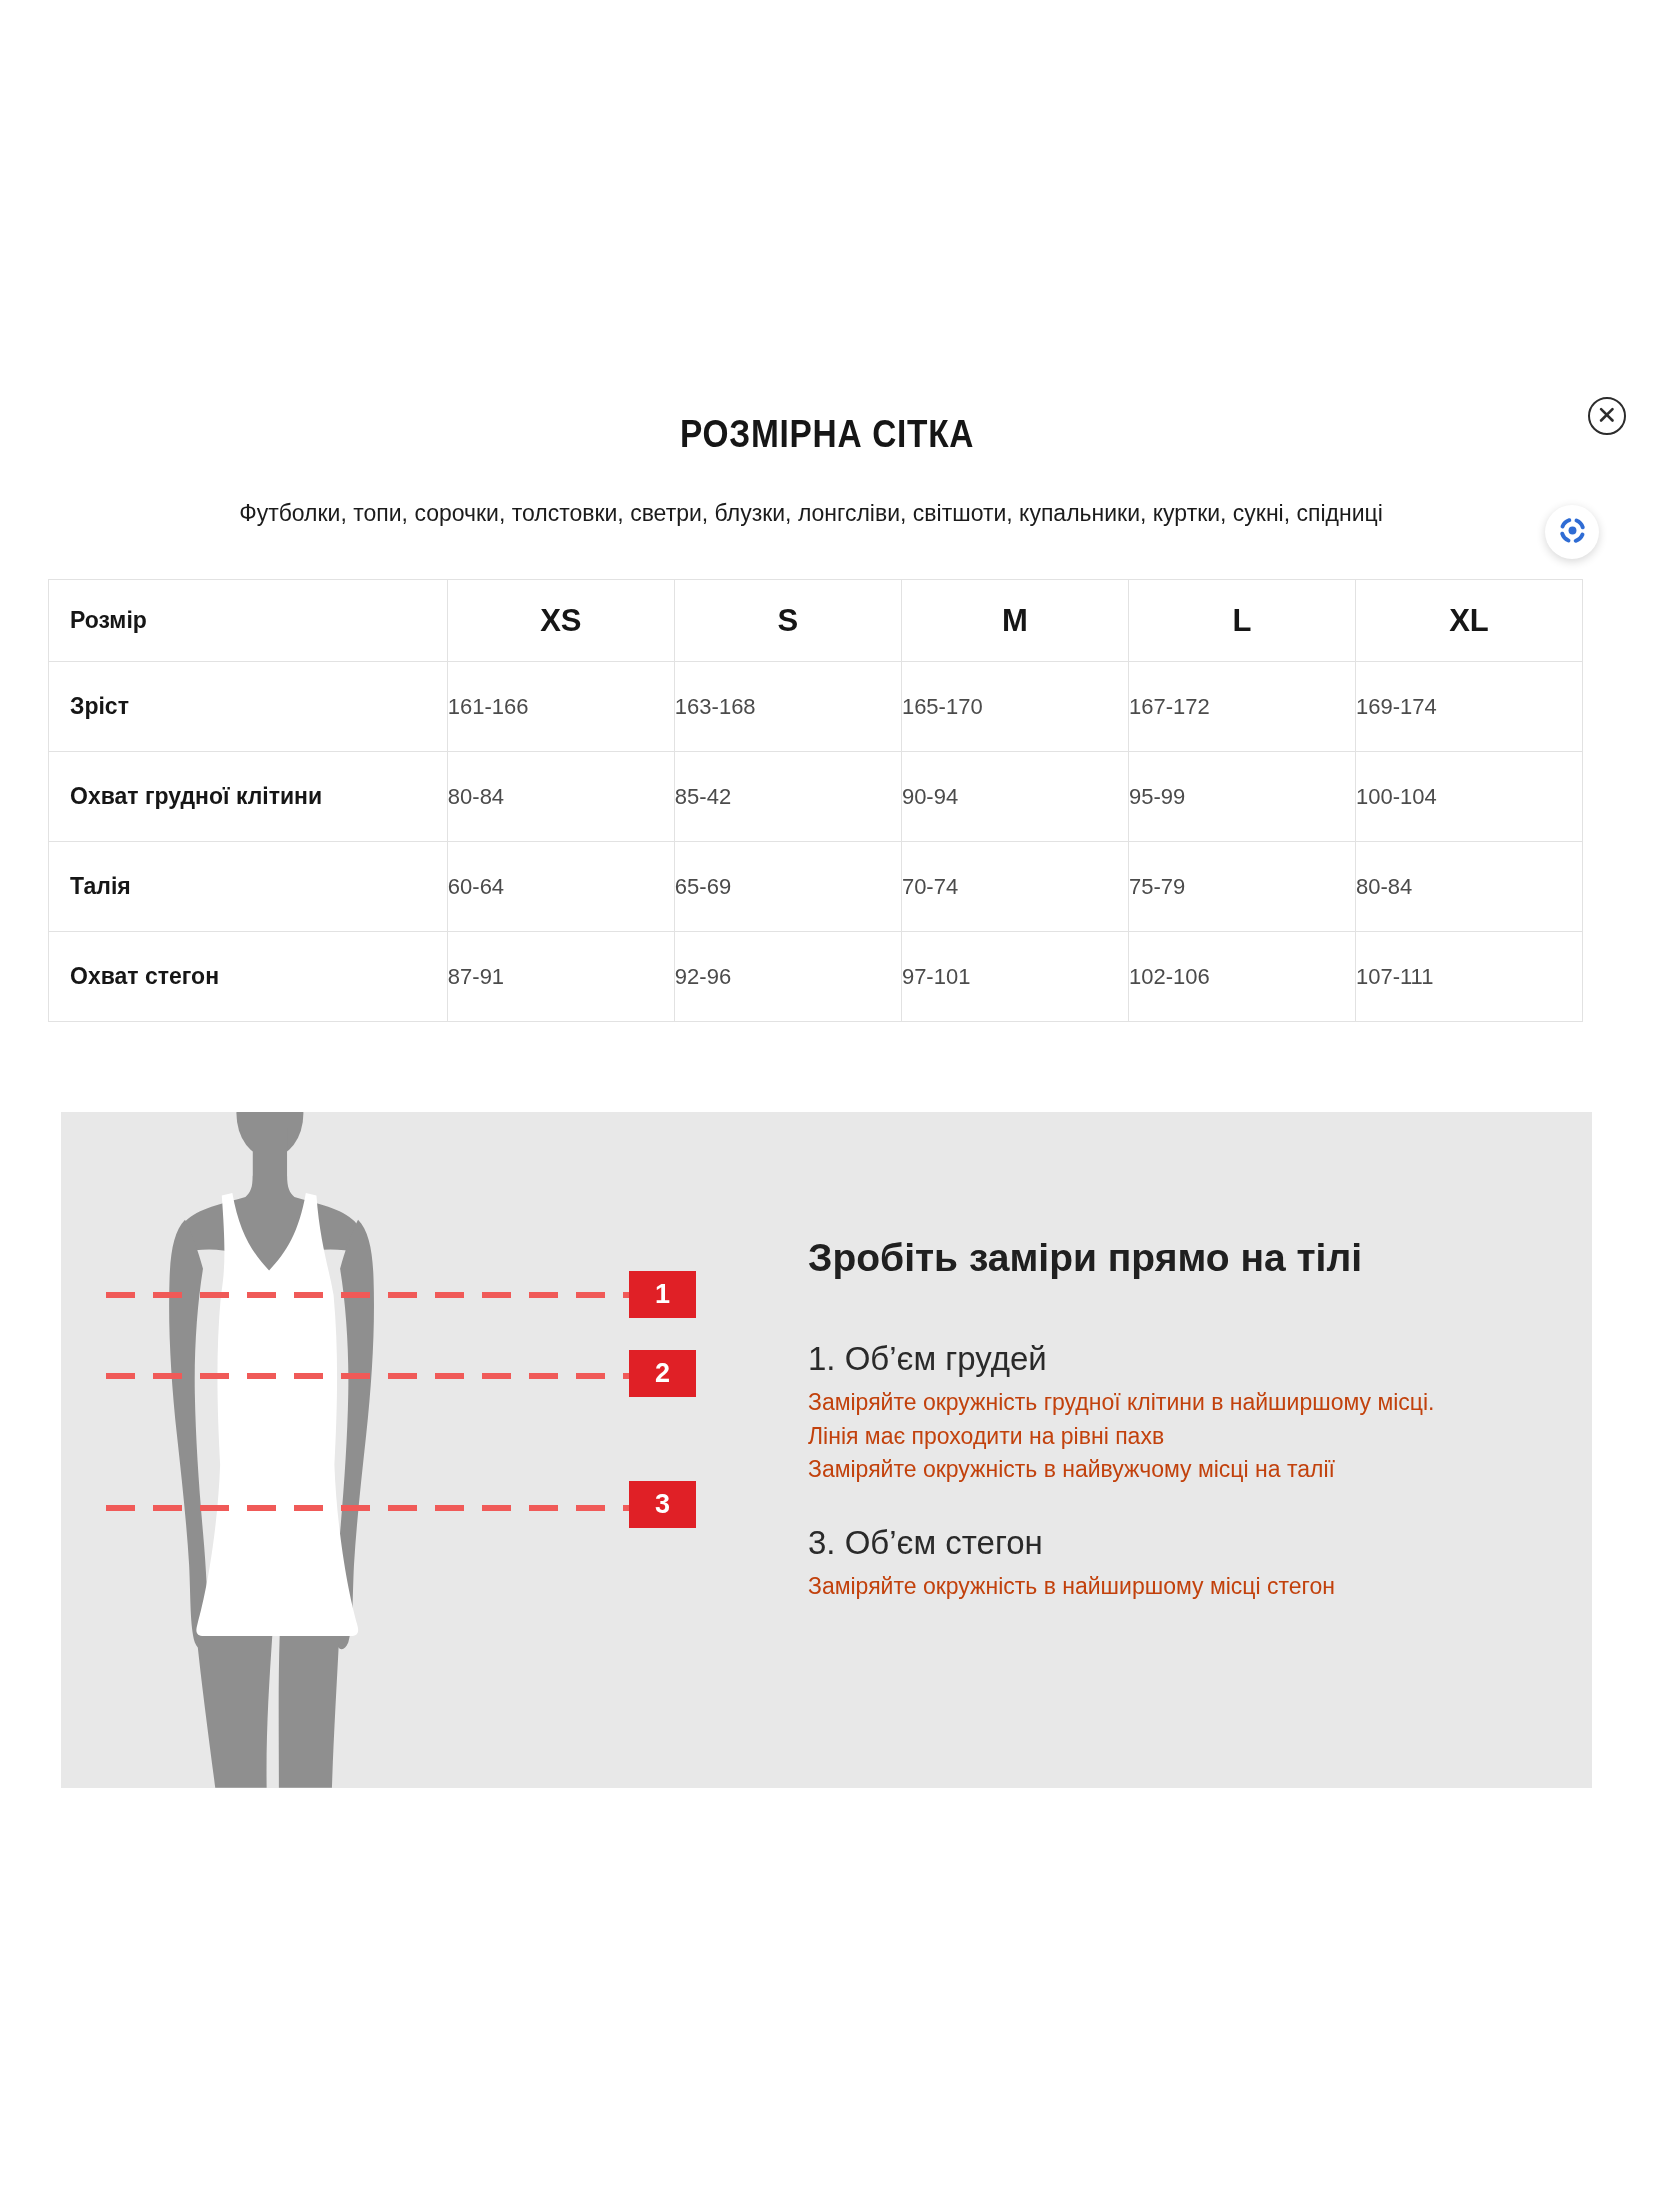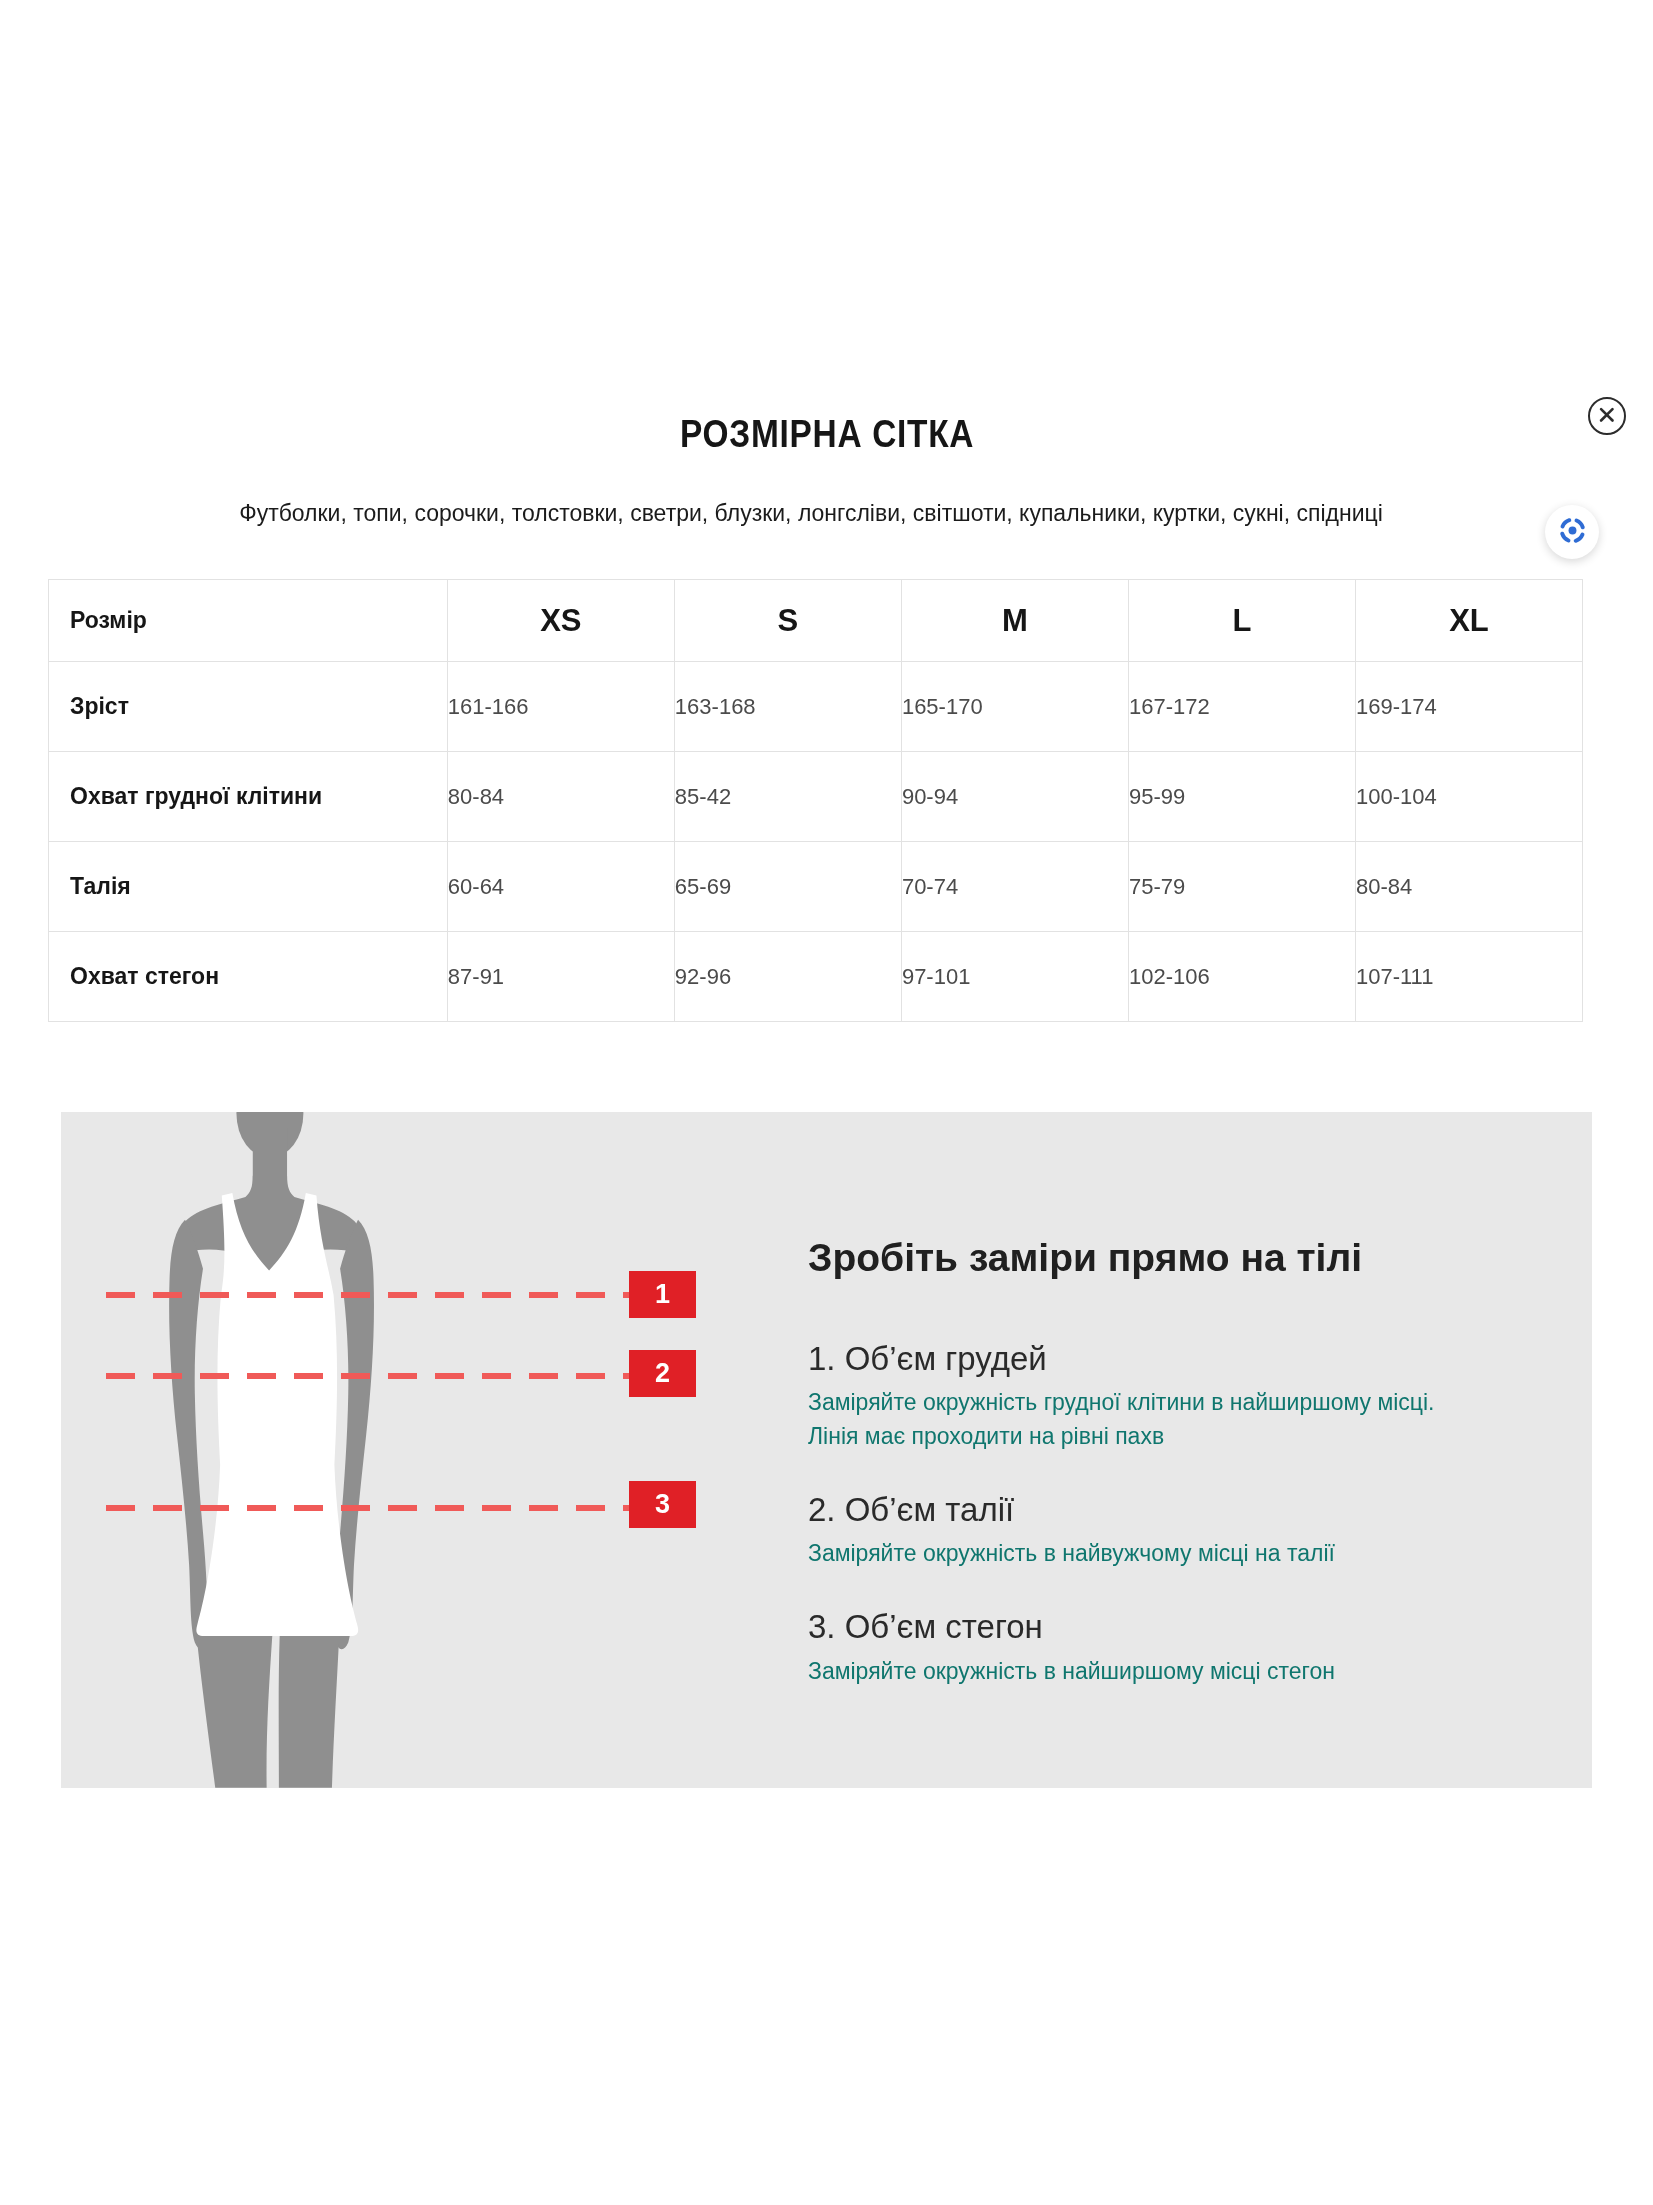--- a/index.html
+++ b/index.html
@@ -42,21 +42,21 @@
   .dash-1 { top:180px; } .dash-2 { top:261px; } .dash-3 { top:393px; }
   .marker { position:absolute; left:568px; width:67px; height:47px; background:#e02026;
     display:flex; align-items:center; justify-content:center;
     color:#ffffff; font-size:27px; font-weight:700; }
   .marker-1 { top:159px; } .marker-2 { top:238px; } .marker-3 { top:369px; }
 
   .guide { position:absolute; left:747px; top:124px; width:735px; }
   .guide-heading { font-size:39px; font-weight:700; color:#202020; margin:0 0 60px 0; }
   .guide-sec-title { font-size:33px; font-weight:500; color:#2a2a2a; margin:38px 0 8.2px 0; }
   .guide-sec-title.first { margin-top:0; }
-  .guide-text { font-size:23px; font-weight:400; color:#0f766e; line-height:1.45; white-space:pre-line; }
+  .guide-text { font-size:23px; font-weight:400; color:#c2410c; line-height:1.45; white-space:pre-line; }
 </style>
 </head>
 <body>
 
 <div class="stage">
 
   <h1 class="title"><span>РОЗМІРНА СІТКА</span></h1>
   <p class="subtitle">Футболки, топи, сорочки, толстовки, светри, блузки, лонгсліви, світшоти, купальники, куртки, сукні, спідниці</p>
 
   <button class="close-btn">
@@ -174,21 +174,20 @@
       <span>3</span>
     </div>
 
     <div class="guide">
       <h2 class="guide-heading">Зробіть заміри прямо на тілі</h2>
 
       <h3 class="guide-sec-title first">1. Об’єм грудей</h3>
       <p class="guide-text">Заміряйте окружність грудної клітини в найширшому місці.
 Лінія має проходити на рівні пахв</p>
 
-      <h3 class="guide-sec-title">2. Об’єм талії</h3>
       <p class="guide-text">Заміряйте окружність в найвужчому місці на талії</p>
 
       <h3 class="guide-sec-title">3. Об’єм стегон</h3>
       <p class="guide-text">Заміряйте окружність в найширшому місці стегон</p>
     </div>
   </div>
 
 </div>
 
 

